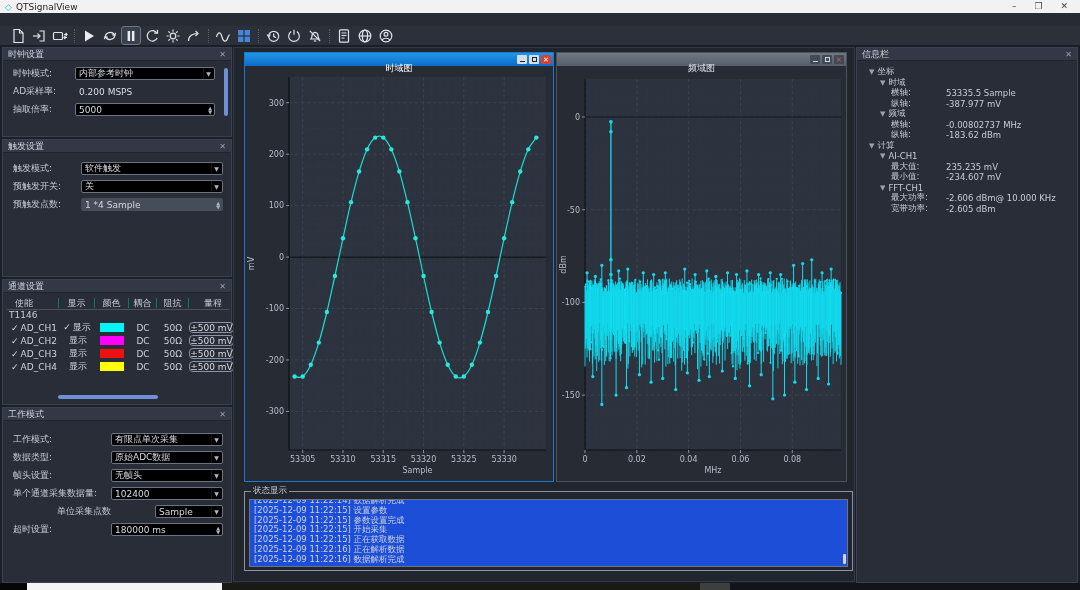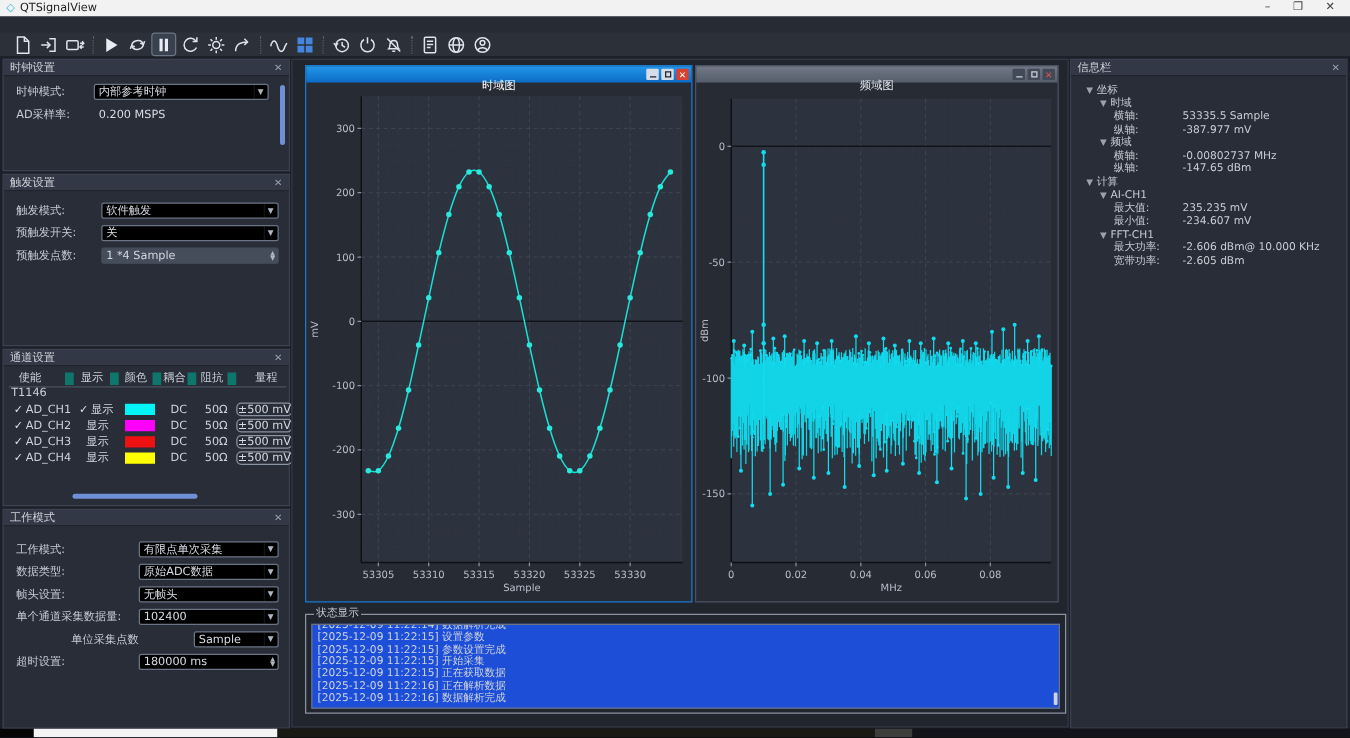--- a/index.html
+++ b/index.html
@@ -43,21 +43,21 @@
                color:#aeb6c2;font-size:6px;border-left:1px solid #59627233;}
   .field.plain{border-color:transparent;background:transparent;}
   .field.disabled{background:#454d5b;border-color:#454d5b;color:#d2d6dd;}
   .spin-ar{display:flex;flex-direction:column;line-height:4px;font-size:5px;color:#aeb6c2;margin-right:-1px;}
   .vscroll-accent{position:absolute;right:3px;top:20px;width:4px;height:48px;background:#6f8fd6;border-radius:2px;}
   .hscroll-accent{position:absolute;left:55px;bottom:5px;width:100px;height:4px;background:#6f8fd6;border-radius:2px;}
   
   .ch-table{padding:4px 2px 0 4px;}
   .ch-hrow,.ch-row{display:grid;grid-template-columns:52px 36px 34px 28px 32px 48px;align-items:center;height:13px;}
   .ch-hrow{border-bottom:1px solid #4a5260;color:#c9ced8;}
-  .ch-hrow span{border-right:7px solid #0f766e;text-align:center;height:10px;line-height:10px;}
+  .ch-hrow span{border-right:1px solid #0f766e;text-align:center;height:10px;line-height:10px;}
   .ch-hrow span:first-child{text-align:left;padding-left:8px;}
   .ch-hrow span:last-child{border-right:none;}
   .ch-group{height:11px;color:#c9ced8;padding-left:2px;}
   .ch-row{height:13px;color:#cdd2da;}
   .ch-row .c1{padding-left:4px;}
   .chk{color:#d8dee6;margin-right:2px;}
   .swatch{width:24px;height:9px;margin:0 auto;}
   .cc{text-align:center;}
   .range-box{border:1px solid #8a93a2;border-radius:4px;height:11px;line-height:10px;text-align:center;
              margin-right:3px;color:#d5dae1;}
@@ -253,20 +253,27 @@
               <span class="lb" style="width: 62px;">时钟模式:</span>
               <div class="field">
                 <span class="val">内部参考时钟</span>
                 <span class="drop">▼</span>
               </div>
             </div>
             <div class="row">
               <span class="lb" style="width: 62px;">AD采样率:</span>
               <div class="field plain">
                 <span class="val">0.200 MSPS</span>
+              </div>
+            </div>
+            <div class="row">
+              <span class="lb" style="width: 62px;">抽取倍率:</span>
+              <div class="field">
+                <span class="val">5000</span>
+                <span class="spin-ar">▲<br>▼</span>
               </div>
             </div>
           </div>
         <div class="vscroll-accent"></div>
       </section>
 
       <section class="panel" style="top:92px;height:138px;">
         <div class="panel-hd">
           <span>触发设置</span>
           <span class="x">✕</span>
@@ -928,21 +935,21 @@
             <div class="tree-row" style="padding-left: 17px;">
               <span class="ar">▼</span>
               <span class="tl">频域</span>
             </div>
             <div class="tree-row" style="padding-left: 28px;">
               <span class="leaf-lb">横轴:</span>
               <span>-0.00802737 MHz</span>
             </div>
             <div class="tree-row" style="padding-left: 28px;">
               <span class="leaf-lb">纵轴:</span>
-              <span>-147.65 dBm</span>
+              <span>-183.62 dBm</span>
             </div>
             <div class="tree-row" style="padding-left: 6px;">
               <span class="ar">▼</span>
               <span class="tl">计算</span>
             </div>
             <div class="tree-row" style="padding-left: 17px;">
               <span class="ar">▼</span>
               <span class="tl">AI-CH1</span>
             </div>
             <div class="tree-row" style="padding-left: 28px;">

